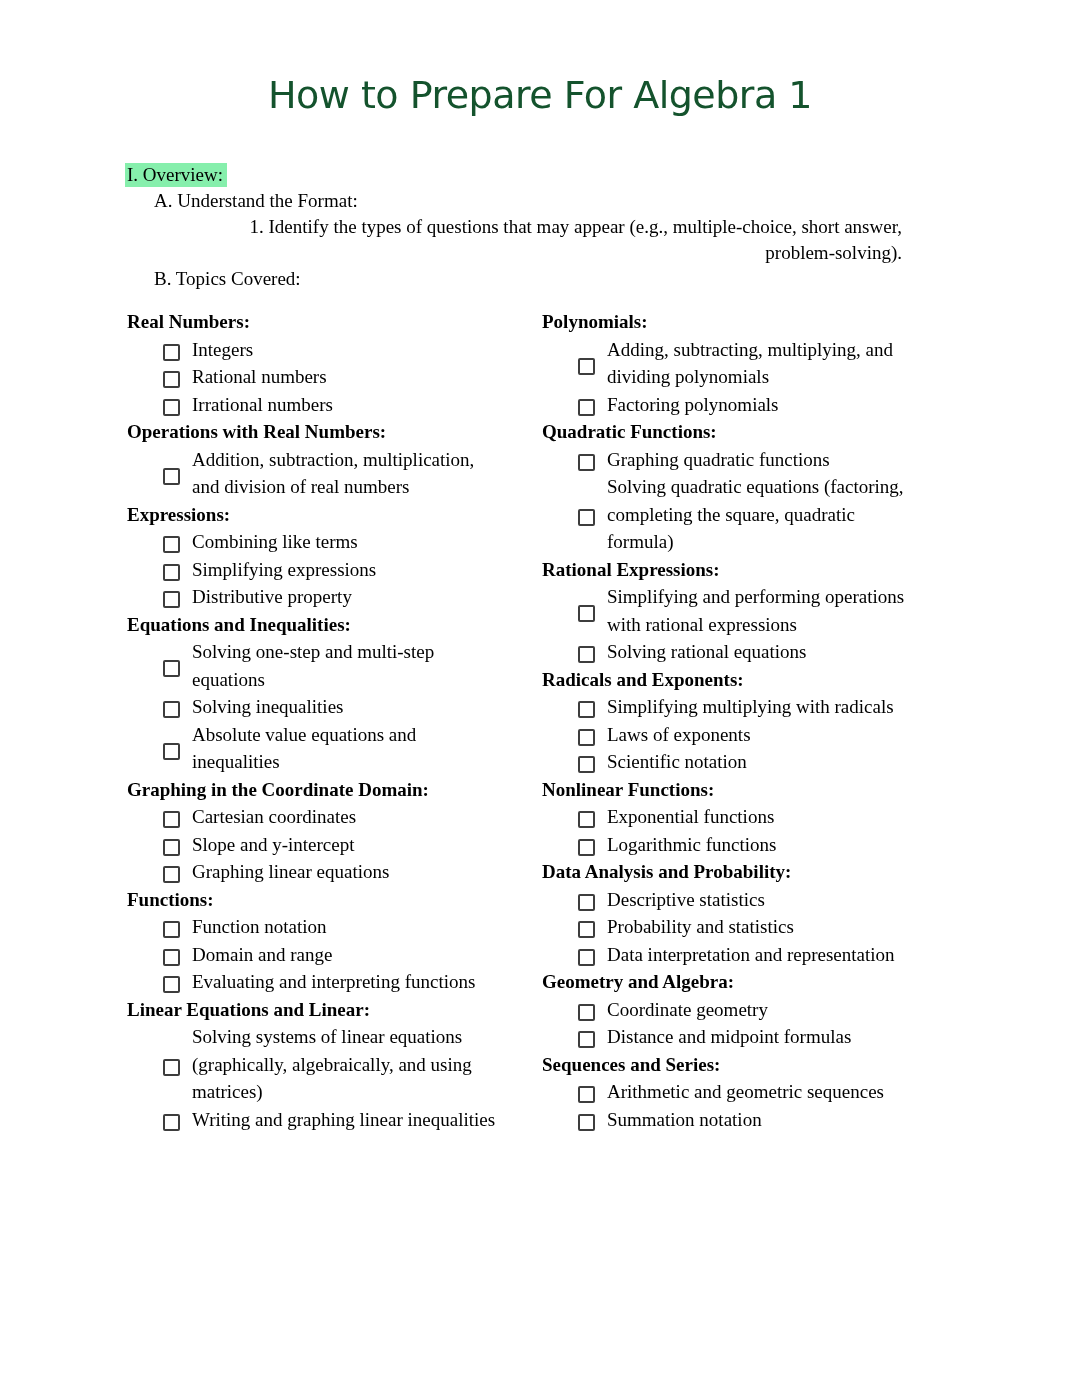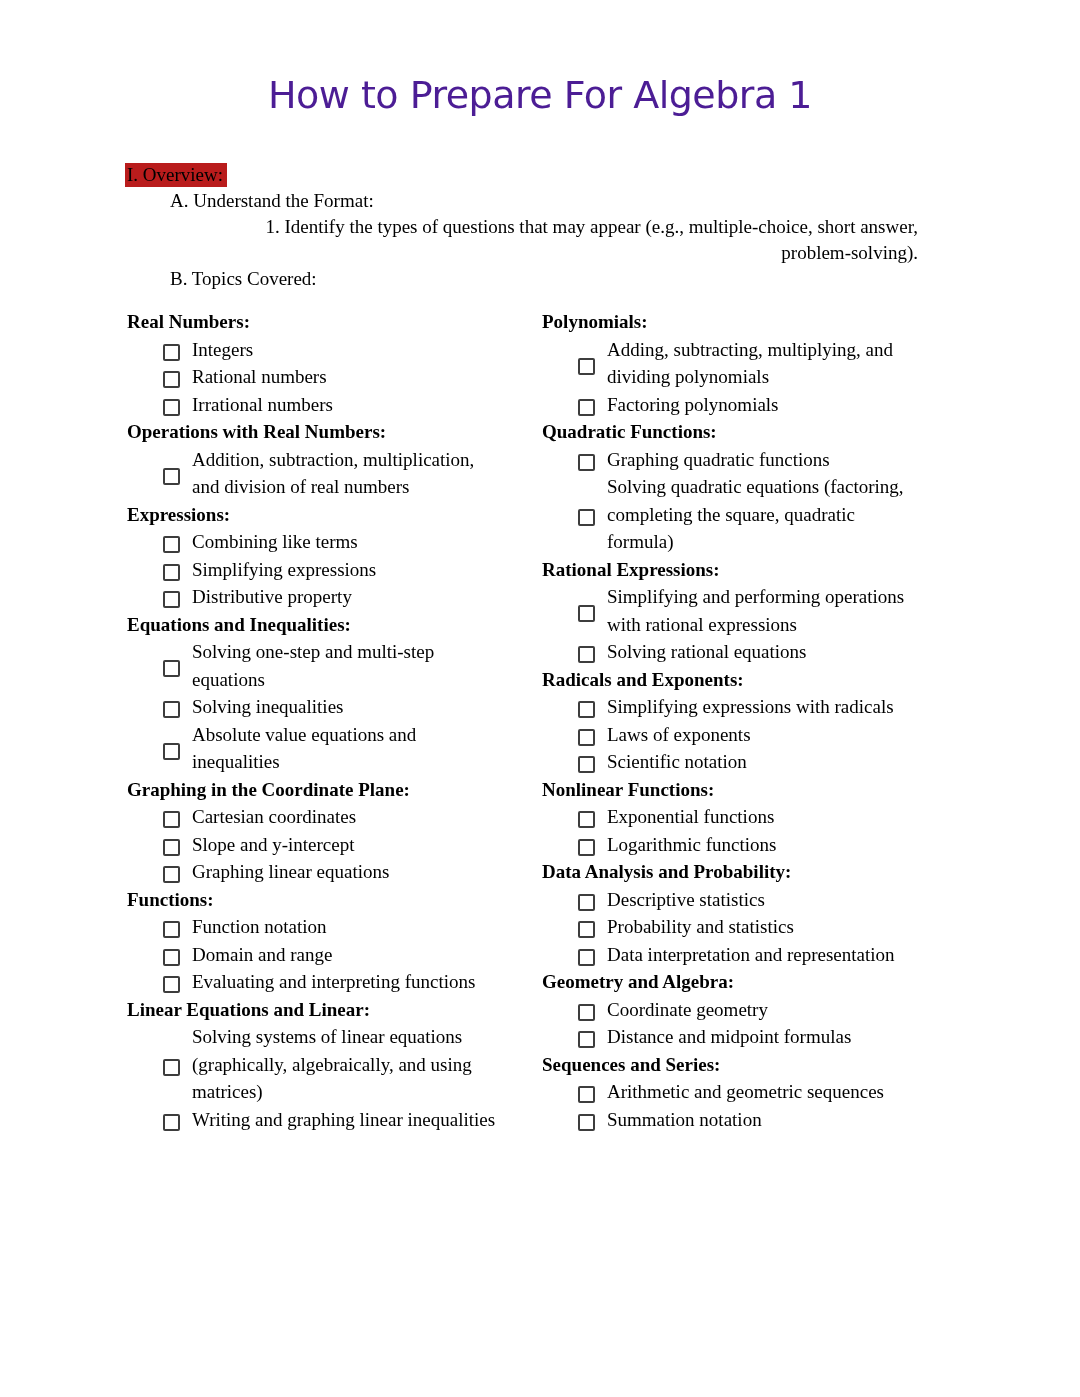--- a/index.html
+++ b/index.html
@@ -11,29 +11,29 @@
     font-family:"Liberation Serif", serif;
     overflow:hidden;
   }
   .doc-title {
     font-family:"DejaVu Sans", sans-serif;
     font-size:38px;
     letter-spacing:-0.5px;
     line-height:46px;
     text-align:center;
     padding-top:72px;
-    color:#4c1d95;
+    color:#14532d;
   }
   .overview {
     margin:44px 90px 0 127px;
     font-size:19px;
     line-height:26px;
   }
   .ov-line { white-space:pre-line; }
-  .ov-ind { margin-left:43px; }
+  .ov-ind { margin-left:27px; }
   .ov-hang { text-indent:63px; width:748px;text-align:right; }
   .hl { padding:1px 4px 2px 2px; margin-left:-2px; }
   .cols {
     display:grid;
     grid-template-columns:415px 429px;
     margin-left:127px;
     margin-top:16px;
     font-size:19px;
     line-height:27.5px;
   }
@@ -50,21 +50,21 @@
   .it { white-space:pre-line; min-width:0; }
 </style>
 </head>
 <body>
 
 <div class="page">
 
   <div class="doc-title">How to Prepare For Algebra 1</div>
 
   <div class="overview">
-    <div class="ov-line"><span class="hl" style="background-color: #b91c1c;">I. Overview:</span></div>
+    <div class="ov-line"><span class="hl" style="background-color: #86efac;">I. Overview:</span></div>
     <div class="ov-line ov-ind">A. Understand the Format:</div>
     <div class="ov-line ov-ind ov-hang">1. Identify the types of questions that may appear (e.g., multiple-choice, short answer,
 problem-solving).</div>
     <div class="ov-line ov-ind">B. Topics Covered:</div>
   </div>
 
   <div class="cols">
 
     <div class="col">
 
@@ -112,21 +112,21 @@
       <div class="row">
         <span class="cb" style="border-color: rgb(61, 61, 61);"></span>
         <span class="it">Solving inequalities</span>
       </div>
       <div class="row">
         <span class="cb" style="border-color: rgb(61, 61, 61);"></span>
         <span class="it">Absolute value equations and
 inequalities</span>
       </div>
 
-      <div class="sec-h">Graphing in the Coordinate Plane:</div>
+      <div class="sec-h">Graphing in the Coordinate Domain:</div>
       <div class="row">
         <span class="cb" style="border-color: rgb(61, 61, 61);"></span>
         <span class="it">Cartesian coordinates</span>
       </div>
       <div class="row">
         <span class="cb" style="border-color: rgb(61, 61, 61);"></span>
         <span class="it">Slope and y-intercept</span>
       </div>
       <div class="row">
         <span class="cb" style="border-color: rgb(61, 61, 61);"></span>
@@ -193,21 +193,21 @@
 with rational expressions</span>
       </div>
       <div class="row">
         <span class="cb" style="border-color: rgb(61, 61, 61);"></span>
         <span class="it">Solving rational equations</span>
       </div>
 
       <div class="sec-h">Radicals and Exponents:</div>
       <div class="row">
         <span class="cb" style="border-color: rgb(61, 61, 61);"></span>
-        <span class="it">Simplifying expressions with radicals</span>
+        <span class="it">Simplifying multiplying with radicals</span>
       </div>
       <div class="row">
         <span class="cb" style="border-color: rgb(61, 61, 61);"></span>
         <span class="it">Laws of exponents</span>
       </div>
       <div class="row">
         <span class="cb" style="border-color: rgb(61, 61, 61);"></span>
         <span class="it">Scientific notation</span>
       </div>
 

